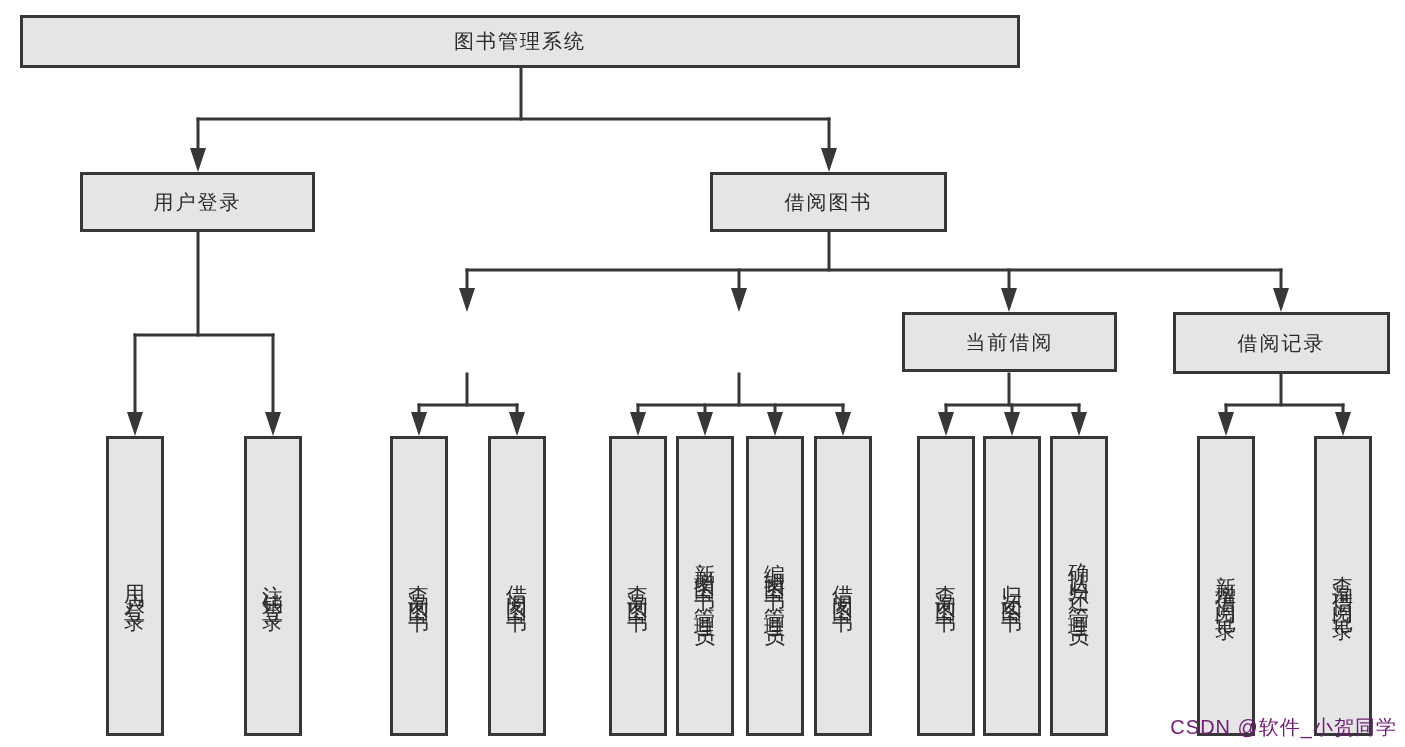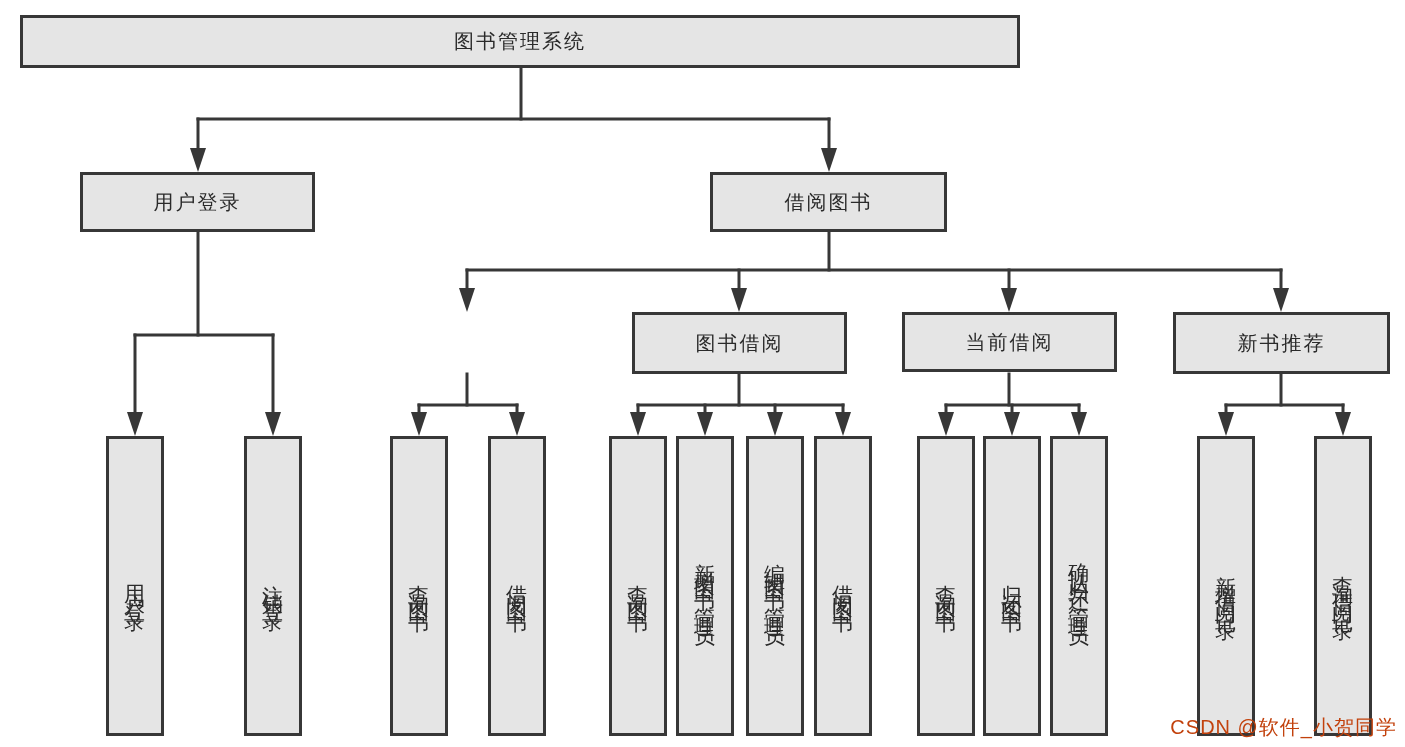--- a/index.html
+++ b/index.html
@@ -58,21 +58,21 @@
   #connector-layer{
     position:absolute;left:0;top:0;width:1405px;height:747px;
     pointer-events:none;
   }
   #watermark{
     position:absolute;
     right:8px;
     top:714px;
     font-size:20px;
     letter-spacing:1px;
-    color:#c2410c;
+    color:#701a75;
     z-index:5;
     white-space:nowrap;
   }
 </style>
 </head>
 <body>
 
 <div id="stage">
 
   <svg id="connector-layer" viewBox="0 0 1405 747" xmlns="http://www.w3.org/2000/svg">
@@ -148,28 +148,25 @@
     <span>图书管理系统</span>
   </div>
 
   <div class="box h-box" id="node-user-login">
     <span>用户登录</span>
   </div>
   <div class="box h-box" id="node-book-mgmt">
     <span>借阅图书</span>
   </div>
 
-  <div class="box h-box" id="node-book-borrow">
-    <span>图书借阅</span>
-  </div>
   <div class="box h-box" id="node-current-borrow">
     <span>当前借阅</span>
   </div>
   <div class="box h-box" id="node-borrow-records">
-    <span>新书推荐</span>
+    <span>借阅记录</span>
   </div>
 
   <div class="box v-box leaf" id="leaf-login">
     <span>用户登录</span>
   </div>
   <div class="box v-box leaf" id="leaf-logout">
     <span>注销登录</span>
   </div>
   <div class="box v-box leaf" id="leaf-rec-query">
     <span>查询图书</span>

